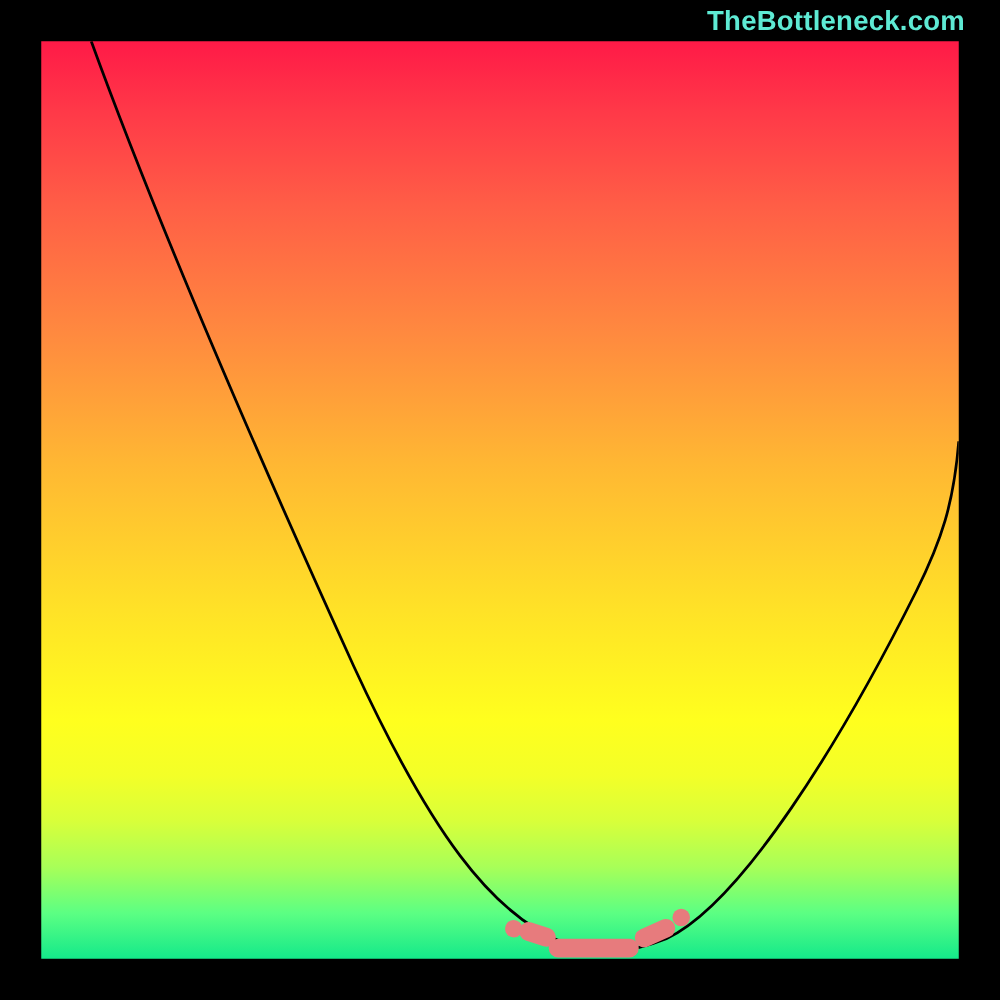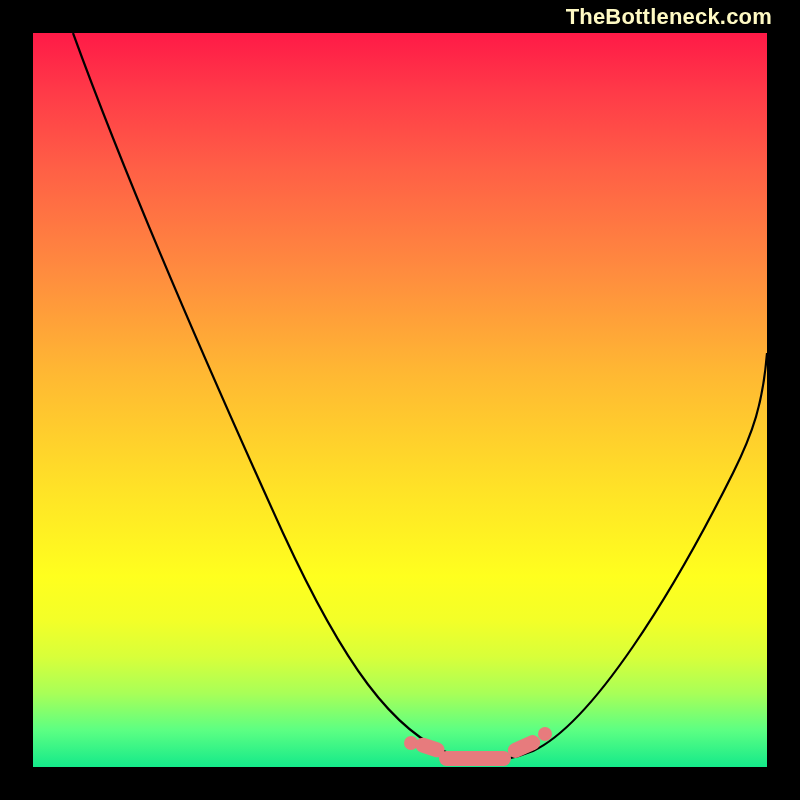--- a/index.html
+++ b/index.html
@@ -39,21 +39,21 @@
       #d8ff3a 85%,
       #a8ff58 90%,
       #5cff83 95%,
       #14e98a 100%
     );
   }
   .watermark {
     position: absolute;
     top: 4px;
     right: 28px;
-    color: #fef9c3;
+    color: #5eead4;
     font-size: 22px;
     font-weight: 600;
     letter-spacing: 0.2px;
     user-select: none;
   }
   svg.curve {
     position: absolute;
     left: 0;
     top: 0;
     width: 734px;

